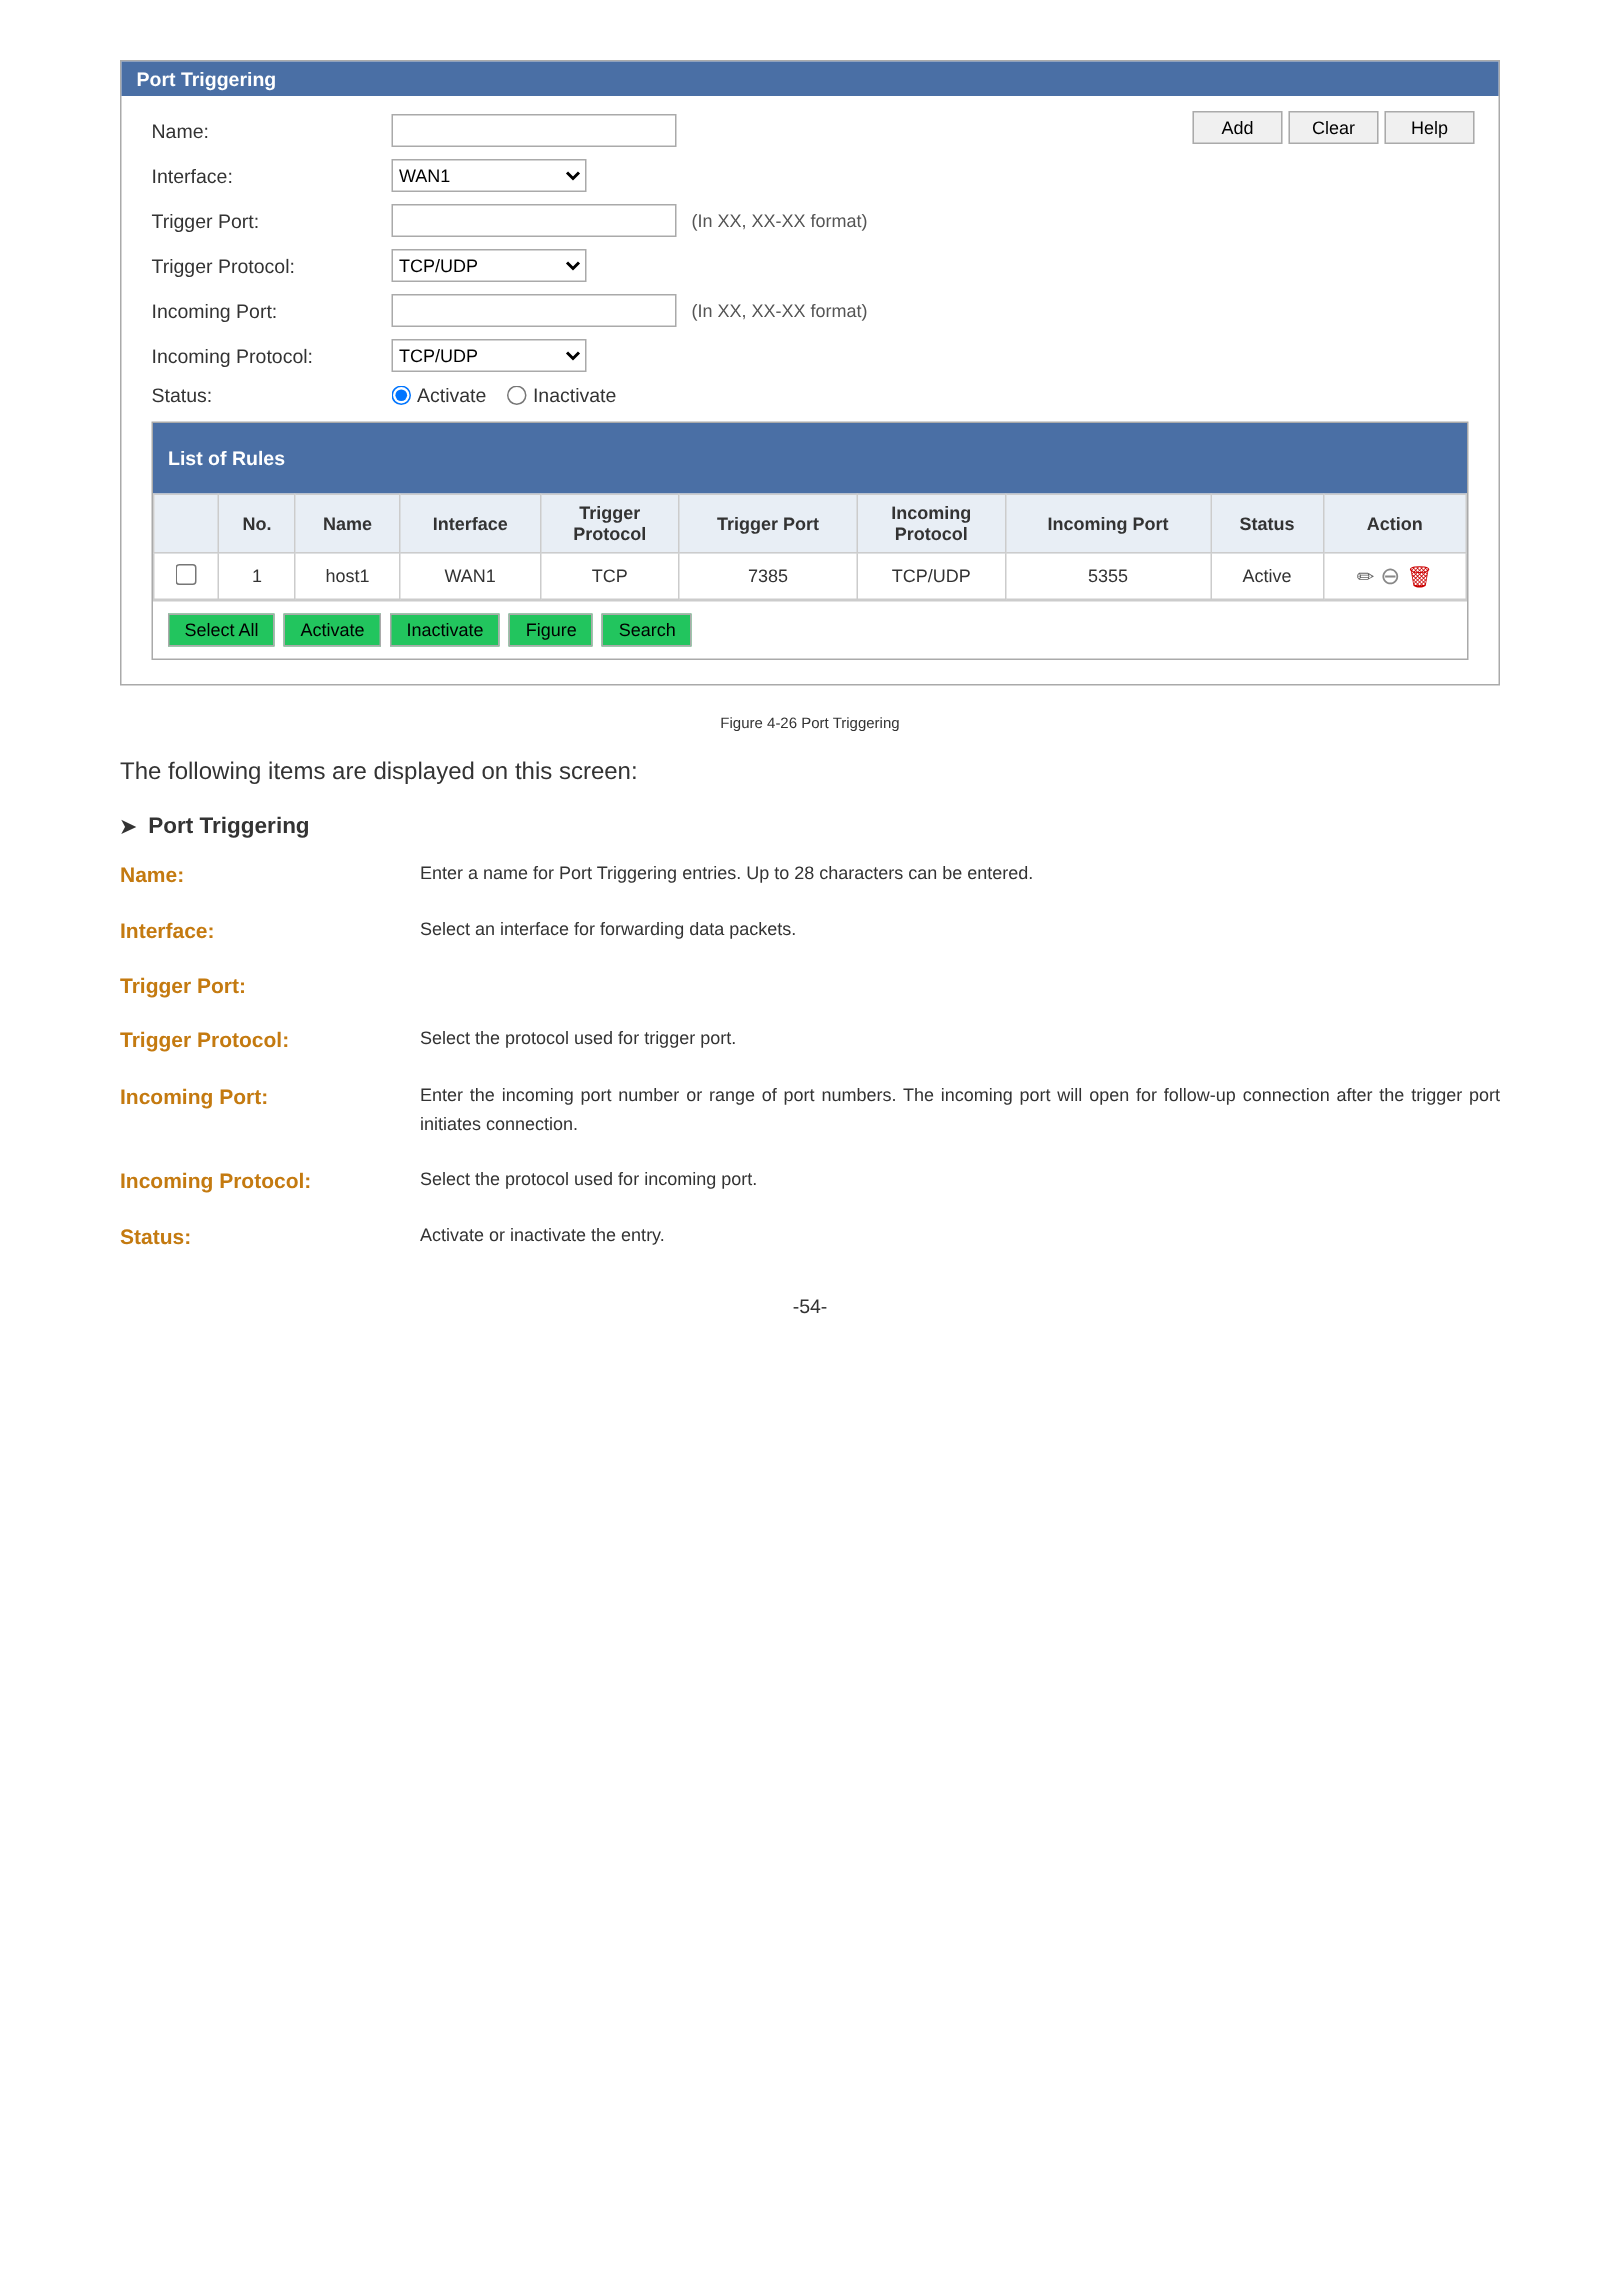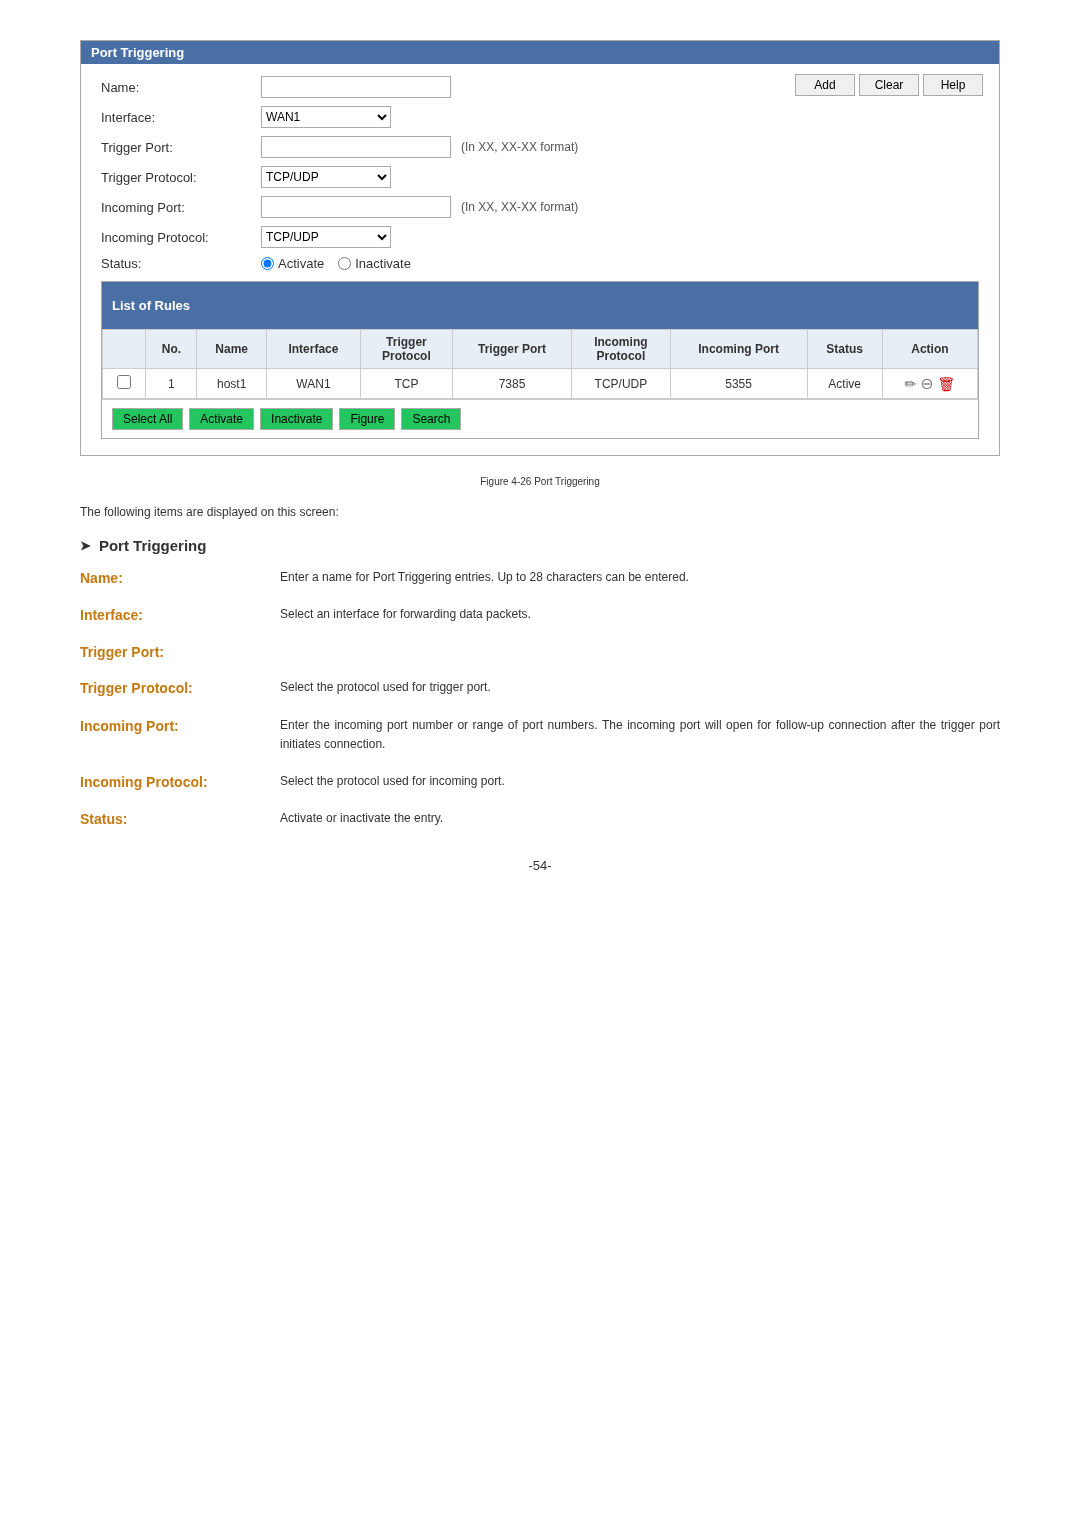--- a/index.html
+++ b/index.html
@@ -142,21 +142,21 @@
     
     .figure-caption {
       text-align: center;
       font-size: 10px;
       color: #333;
       margin: 14px 0 18px 0;
     }
 
     
     .desc-intro {
-      font-size: 12px;
+      font-size: 16px;
       margin-bottom: 2px;
     }
     .section-title {
       font-size: 15px;
       font-weight: bold;
       margin-bottom: 14px;
       display: flex;
       align-items: center;
       gap: 8px;
     }

